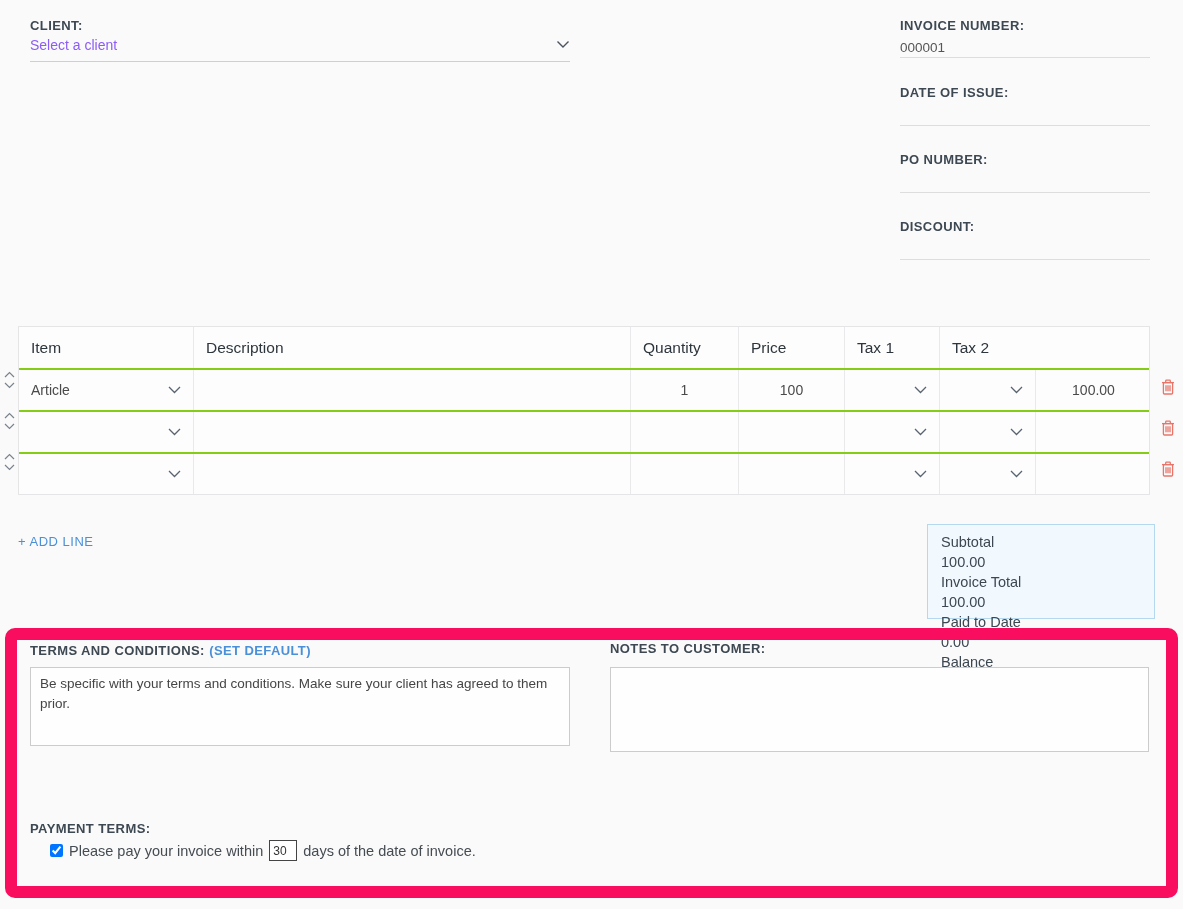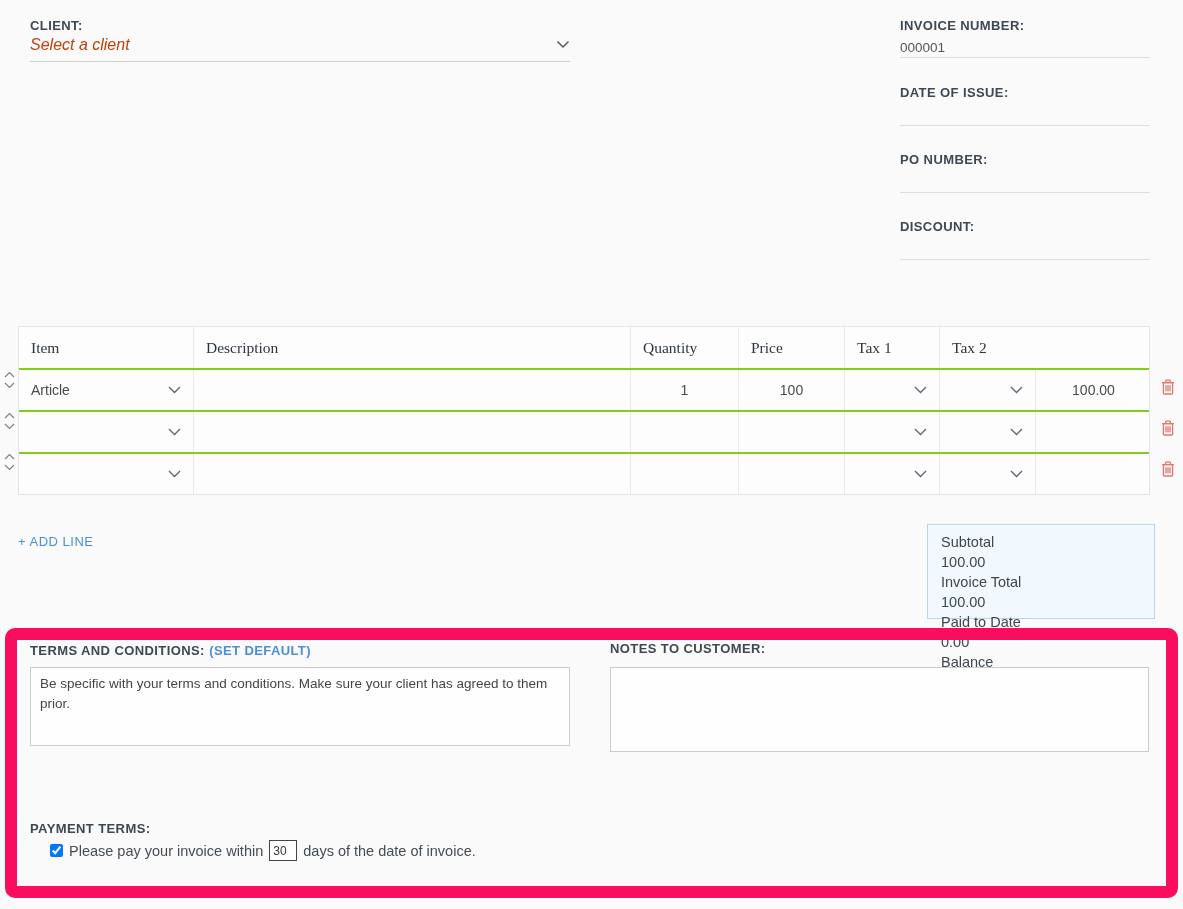--- a/index.html
+++ b/index.html
@@ -11,40 +11,40 @@
   .abs { position:absolute; }
   .field-label {
     font-size:13px; font-weight:bold; color:#3d4852; letter-spacing:.4px;
   }
   
   .select-line {
     border-bottom:1px solid #cfcfcf; background:transparent;
     display:flex; align-items:center; justify-content:space-between;
     height:34px; cursor:pointer;
   }
-  .placeholder { font-style:italic; color:#c2410c; font-size:16px; }
+  .placeholder { color:#8b5cf6; font-size:14px; }
   .chev-svg { flex:none; }
   
   .meta-input {
     width:250px; border:none; border-bottom:1px solid #ddd; background:transparent;
     font-family:inherit; font-size:13.5px; color:#555; padding:2px 0; outline:none;
   }
   
   .line-table {
     left:18px; top:326px; width:1132px; background:#fdfdfd;
     border:1px solid #e5e5e7;
   }
   .lt-row { display:grid; grid-template-columns:174px 437px 108px 106px 95px 96px 116px; }
   .lt-row + .lt-row { border-top:2px solid #84cc16; }
   .lt-cell {
     display:flex; align-items:center; padding:0 12px; position:relative;
     border-left:1px solid #e9e9eb; overflow:hidden;
   }
   .lt-cell:first-child { border-left:none; }
-  .lt-head .lt-cell { height:41px; font-size:15.5px; color:#2e363d;font-family:Liberation Serif, serif; }
+  .lt-head .lt-cell { height:41px; font-size:15.5px; color:#2e363d; }
   .lt-body .lt-cell { height:40px; font-size:14px; color:#4a4a4a; }
   .cell-center { justify-content:center; }
   .cell-chev-right { justify-content:flex-end; }
   .item-cell span { margin-right:auto; }
   
   .row-mover { width:14px; display:flex; flex-direction:column; align-items:center; gap:4px; cursor:pointer; }
   .trash-btn { width:15px; height:16px; cursor:pointer; background:none; border:none; padding:0; }
   
   .add-line { font-size:13px; letter-spacing:.5px; cursor:pointer; text-decoration:none; }
   

